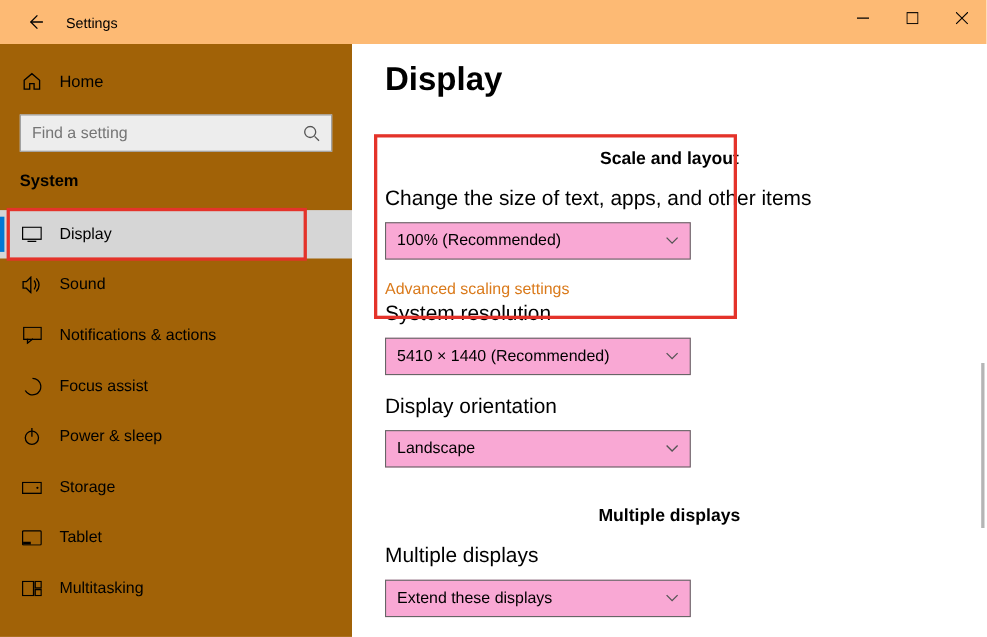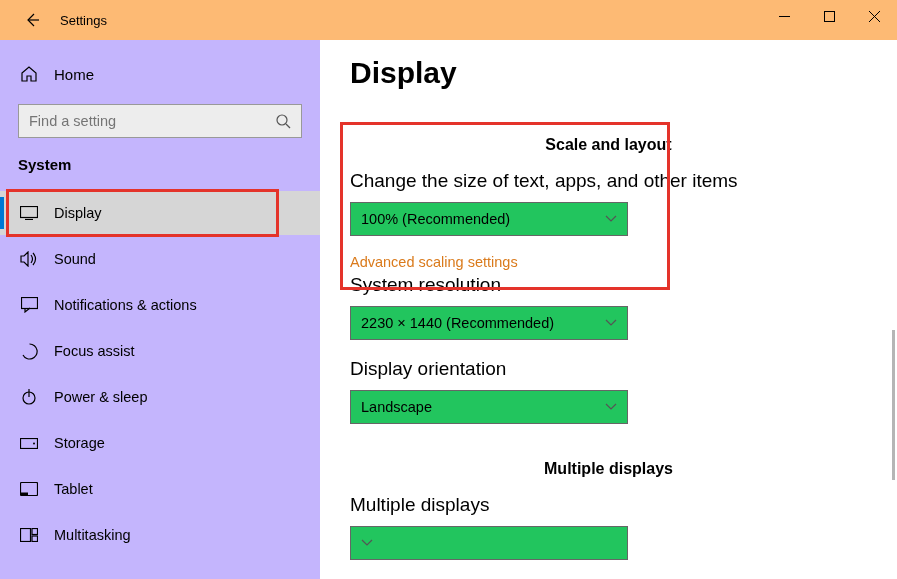--- a/index.html
+++ b/index.html
@@ -36,21 +36,21 @@
     display: flex; align-items: center; justify-content: center;
     font-family: "Segoe UI Symbol", sans-serif;
     font-size: 11px;
   }
   .main {
     display: flex;
     height: calc(100% - 40px);
   }
   .sidebar {
     width: 320px;
-    background: #c4b5fd;
+    background: #a16207;
     padding-top: 14px;
     flex-shrink: 0;
   }
   .home-row {
     display: flex; align-items: center;
     height: 40px;
     padding-left: 18px;
     font-size: 15px;
     margin-bottom: 10px;
   }
@@ -125,21 +125,21 @@
     text-align: center;
   }
   .field-label {
     font-size: 19px;
     margin-bottom: 10px;
   }
   .dropdown {
     width: 278px;
     height: 34px;
     border: 1px solid #666;
-    background: #22c55e;
+    background: #f9a8d4;
     display: flex;
     align-items: center;
     padding: 0 10px;
     justify-content: space-between;
     font-size: 14.5px;
     margin-bottom: 18px;
     gap: 32px;
   }
   .dropdown .chev {
     font-size: 11px;
@@ -316,41 +316,42 @@
         </span>
       </div>
 
       <a class="link-orange">Advanced scaling settings</a>
 
       <div class="highlight-red" style="left:-10px; top:-14px; width:330px; height:168px;"></div>
     </div>
 
     <div class="field-label">System resolution</div>
     <div class="dropdown">
-      <span>2230 × 1440 (Recommended)</span>
+      <span>5410 × 1440 (Recommended)</span>
       <span class="chev">
         <svg width="12" height="8" viewBox="0 0 12 8">
             <path d="M1 1 L6 6 L11 1" stroke="#555" stroke-width="1.2" fill="none"></path>
           </svg>
       </span>
     </div>
 
     <div class="field-label">Display orientation</div>
     <div class="dropdown" style="margin-bottom:36px;">
       <span>Landscape</span>
       <span class="chev">
         <svg width="12" height="8" viewBox="0 0 12 8">
             <path d="M1 1 L6 6 L11 1" stroke="#555" stroke-width="1.2" fill="none"></path>
           </svg>
       </span>
     </div>
 
     <h2 class="section-heading">Multiple displays</h2>
     <div class="field-label">Multiple displays</div>
     <div class="dropdown">
+      <span>Extend these displays</span>
       <span class="chev">
         <svg width="12" height="8" viewBox="0 0 12 8">
             <path d="M1 1 L6 6 L11 1" stroke="#555" stroke-width="1.2" fill="none"></path>
           </svg>
       </span>
     </div>
 
     <div class="scrollbar-stub"></div>
   </div>
 </div>

